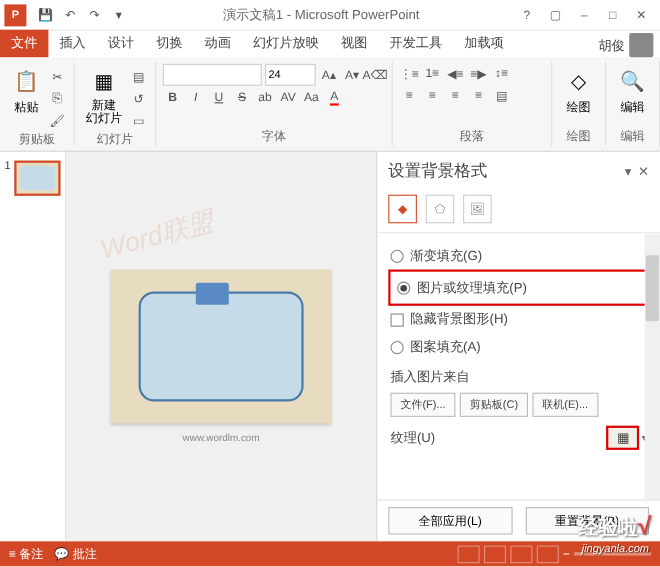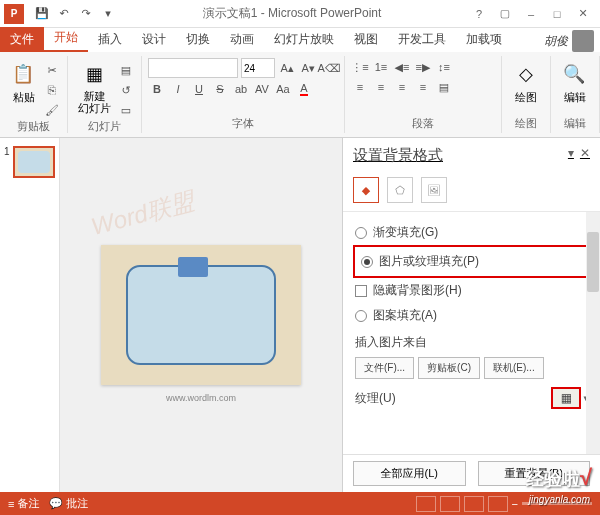--- a/index.html
+++ b/index.html
@@ -10,50 +10,50 @@
     .qat { display: flex; gap: 2px; padding: 0 4px; }
     .qat-btn { width: 20px; height: 20px; display: flex; align-items: center; justify-content: center; color: #555; }
     .title-text { flex: 1; text-align: center; color: #666; font-size: 12px; }
     .win-controls { display: flex; gap: 4px; padding: 0 6px; }
     .win-btn { width: 22px; height: 20px; display: flex; align-items: center; justify-content: center; color: #666; }
     
     .tabs { height: 24px; background: #fff; display: flex; align-items: flex-end; padding-left: 0; }
     .tab { padding: 4px 10px; font-size: 12px; color: #444; cursor: pointer; }
     .tab.file { background: #d24726; color: #fff; }
     .tab.active { color: #d24726; border-bottom: 2px solid #d24726; }
-    .user-area { margin-left: auto; display: flex; align-items: center; gap: 4px; padding-right: 6px; font-size: 12px; color: #444; font-style: italic; }
+    .user-area { margin-left: auto; display: flex; align-items: center; gap: 4px; padding-right: 6px; font-size: 12px; color: #444; }
     .avatar { width: 22px; height: 22px; background: #888; border-radius: 2px; }
     
     .ribbon { height: 86px; background: #f6f6f6; border-bottom: 1px solid #d0d0d0; display: flex; padding: 4px 0; }
     .rgroup { border-right: 1px solid #e0e0e0; padding: 2px 6px; display: flex; flex-direction: column; justify-content: space-between; }
     .rgroup-label { text-align: center; color: #666; font-size: 11px; }
     .rbig { display: flex; flex-direction: column; align-items: center; gap: 2px; padding: 2px 4px; }
     .rbig-icon { width: 28px; height: 28px; display: flex; align-items: center; justify-content: center; font-size: 18px; }
     .clipboard-icons { display: flex; gap: 1px; }
     .rrow { display: flex; gap: 3px; align-items: center; margin-bottom: 2px; }
     .rbtn-sm { width: 18px; height: 18px; display: flex; align-items: center; justify-content: center; color: #555; font-size: 11px; border: 1px solid transparent; }
     .font-name { width: 90px; height: 20px; border: 1px solid #ccc; font-size: 10px; padding: 0 3px; background: #fff; }
-    .font-size { width: 34px; height: 20px; border: 1px solid #ccc; font-size: 10px; padding: 0 2px; background: #fff; }
+    .font-size { width: 46px; height: 20px; border: 1px solid #ccc; font-size: 10px; padding: 0 2px; background: #fff; }
     
     .workspace { display: flex; height: 354px; position: relative; }
     .thumbs { width: 60px; background: #fff; border-right: 1px solid #e0e0e0; padding: 8px 4px; }
     .thumb { display: flex; gap: 3px; }
     .thumb-num { font-size: 10px; color: #333; }
     .thumb-slide { width: 42px; height: 32px; border: 2px solid #d24726; background: #e8dcc0; position: relative; }
     .thumb-inner { position: absolute; inset: 3px; background: #c5dce8; border-radius: 4px; }
     
     .canvas { flex: 1; background: #f0f0f0; display: flex; align-items: center; justify-content: center; position: relative; }
     .watermark { position: absolute; font-size: 24px; color: rgba(200,100,50,0.15); transform: rotate(-15deg); font-style: italic; }
     .wm1 { top: 60px; left: 30px; }
     .slide { width: 200px; height: 140px; background: #e8dcc0; display: flex; align-items: center; justify-content: center; box-shadow: 0 1px 3px rgba(0,0,0,0.2); position: relative; }
     .shape { width: 150px; height: 100px; background: #c5dce8; border: 2px solid #4a7aa8; border-radius: 14px; position: relative; }
     .flag { position: absolute; top: -10px; left: 50px; width: 30px; height: 20px; background: #5a8ac4; border-radius: 2px; }
     
     .pane { width: 258px; background: #fff; border-left: 1px solid #d0d0d0; display: flex; flex-direction: column; }
-    .pane-header { padding: 8px 10px; display: flex; align-items: flex-start; justify-content: space-between; text-decoration: underline; }
+    .pane-header { padding: 8px 10px; display: flex; align-items: center; justify-content: space-between; }
     .pane-title { font-size: 15px; color: #444; }
     .pane-close { color: #666; font-size: 12px; }
     .pane-tabs { display: flex; gap: 8px; padding: 4px 10px 8px; border-bottom: 1px solid #e8e8e8; }
     .pane-tab { width: 26px; height: 26px; border: 1px solid #ccc; display: flex; align-items: center; justify-content: center; color: #888; }
     .pane-tab.active { border-color: #d24726; color: #d24726; }
     .pane-body { flex: 1; padding: 8px 10px; overflow-y: auto; font-size: 12px; color: #444; position: relative; }
     .opt-row { display: flex; align-items: center; gap: 6px; padding: 4px 2px; }
     .radio { width: 12px; height: 12px; border: 1px solid #888; border-radius: 50%; display: flex; align-items: center; justify-content: center; }
     .radio.checked::after { content: ''; width: 6px; height: 6px; background: #444; border-radius: 50%; }
     .checkbox { width: 12px; height: 12px; border: 1px solid #888; }
@@ -96,21 +96,20 @@
     <div class="win-btn">?</div>
     <div class="win-btn">▢</div>
     <div class="win-btn">–</div>
     <div class="win-btn">□</div>
     <div class="win-btn">✕</div>
   </div>
 </div>
 
 <div class="tabs">
   <div class="tab file">文件</div>
-  <div class="tab active">开始</div>
   <div class="tab">插入</div>
   <div class="tab">设计</div>
   <div class="tab">切换</div>
   <div class="tab">动画</div>
   <div class="tab">幻灯片放映</div>
   <div class="tab">视图</div>
   <div class="tab">开发工具</div>
   <div class="tab">加载项</div>
   <div class="user-area">
     <span>胡俊</span>

